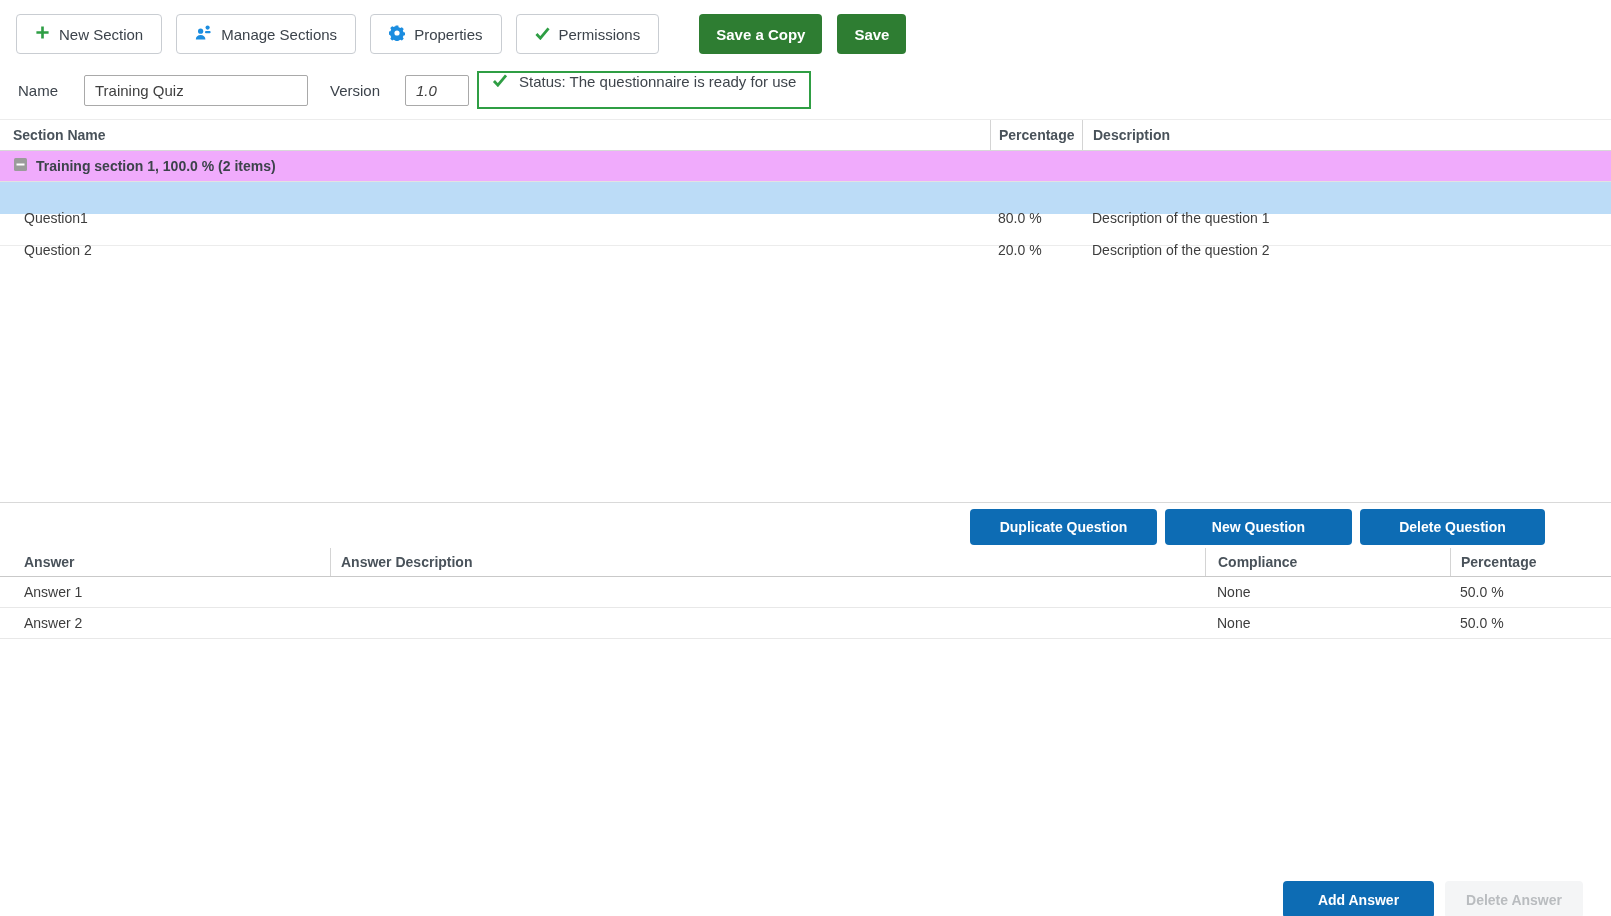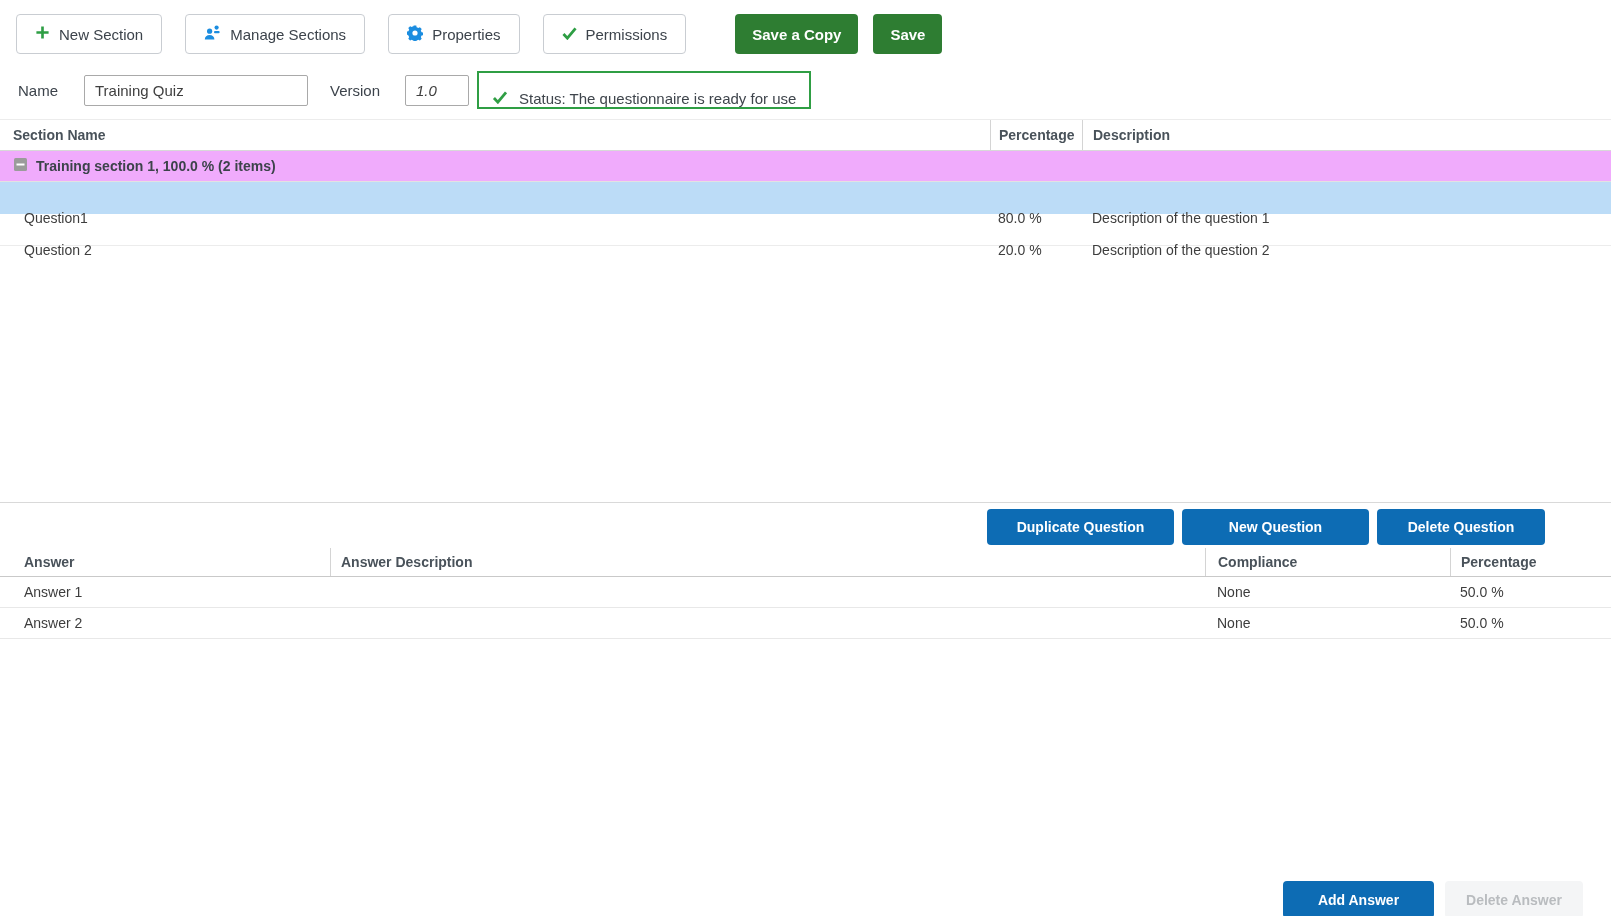--- a/index.html
+++ b/index.html
@@ -7,21 +7,21 @@
   body {
     width:1611px; height:916px; overflow:hidden;
     font-family:"Liberation Sans", sans-serif;
     color:#3f454c; font-size:14px;
   }
 
   
   .toolbar { display:flex; align-items:center; padding:14px 0 0 16px; height:54px; }
   .tb-btn {
     display:inline-flex; align-items:center; gap:9px;
-    height:40px; padding:0 18px; margin-right:23px;
+    height:40px; padding:0 18px; margin-right:14px;
     background:#fff; border:1px solid #c9cdd2; border-radius:4px;
     font-size:15px; font-weight:500; color:#3c434b; cursor:pointer;
     font-family:inherit;
   }
   .tb-btn svg { flex:0 0 auto; }
   .btn-green {
     display:inline-flex; align-items:center; justify-content:center;
     height:40px; padding:0 17px; margin-right:15px;
     background:#2e7d32; border:none; border-radius:4px;
     color:#fff; font-size:15px; font-weight:bold; cursor:pointer;
@@ -35,21 +35,21 @@
   .lbl-name { width:66px; }
   .lbl-version { margin-left:22px; width:75px; }
   .txt-input {
     height:31px; border:1px solid #a9a9a9; border-radius:2px;
     padding:0 10px; font-size:15px; color:#3f3f3f; background:#fff;
     font-family:inherit;
   }
   .input-name { width:224px; }
   .input-version { width:64px;font-style:italic; }
   .status-box {
-    margin-left:8px; height:38px; display:inline-flex; align-items:flex-end; gap:11px;
+    margin-left:8px; height:38px; display:inline-flex; align-items:flex-start; gap:11px;
     border:2px solid #2f9e44; padding:0 13px;
     font-size:15px; color:#3f454c; background:#fff;
   }
 
   
   .sec-grid { display:grid; grid-template-columns:990px 92px 1fr; }
   .sec-head { border-top:1px solid #ececec; border-bottom:1px solid #d8d8d8; }
   .sec-head .cell {
     padding:7px 8px; font-weight:bold; color:#49525a; font-size:14px;
   }
@@ -72,21 +72,21 @@
 
   
   .q-divider { border-top:1px solid #d9d9d9; }
   .q-actions { display:flex; justify-content:flex-end; padding:6px 66px 0 0; gap:8px; }
   .btn-blue {
     height:36px; border:none; border-radius:4px; background:#0d6cb4;
     color:#fff; font-weight:bold; font-size:14px; cursor:pointer;
     display:inline-flex; align-items:center; justify-content:center;
     font-family:inherit;
   }
-  .bw-new { width:187px; } .bw-dup { width:187px; } .bw-del { width:168px; }
+  .bw-new { width:187px; } .bw-dup { width:187px; } .bw-del { width:185px; }
 
   
   .ans-grid { display:grid; grid-template-columns:330px 875px 245px 1fr; }
   .ans-head { margin-top:3px; border-bottom:1px solid #c9c9c9; }
   .ans-head .cell { padding:6px 8px; font-weight:bold; color:#49525a; }
   .ans-head .c1 { padding-left:24px; }
   .ans-head .c2, .ans-head .c3, .ans-head .c4 { border-left:1px solid #d4d4d4; }
   .ans-head .c2 { padding-left:10px; }
   .ans-head .c3 { padding-left:12px; }
   .ans-head .c4 { padding-left:10px; }

